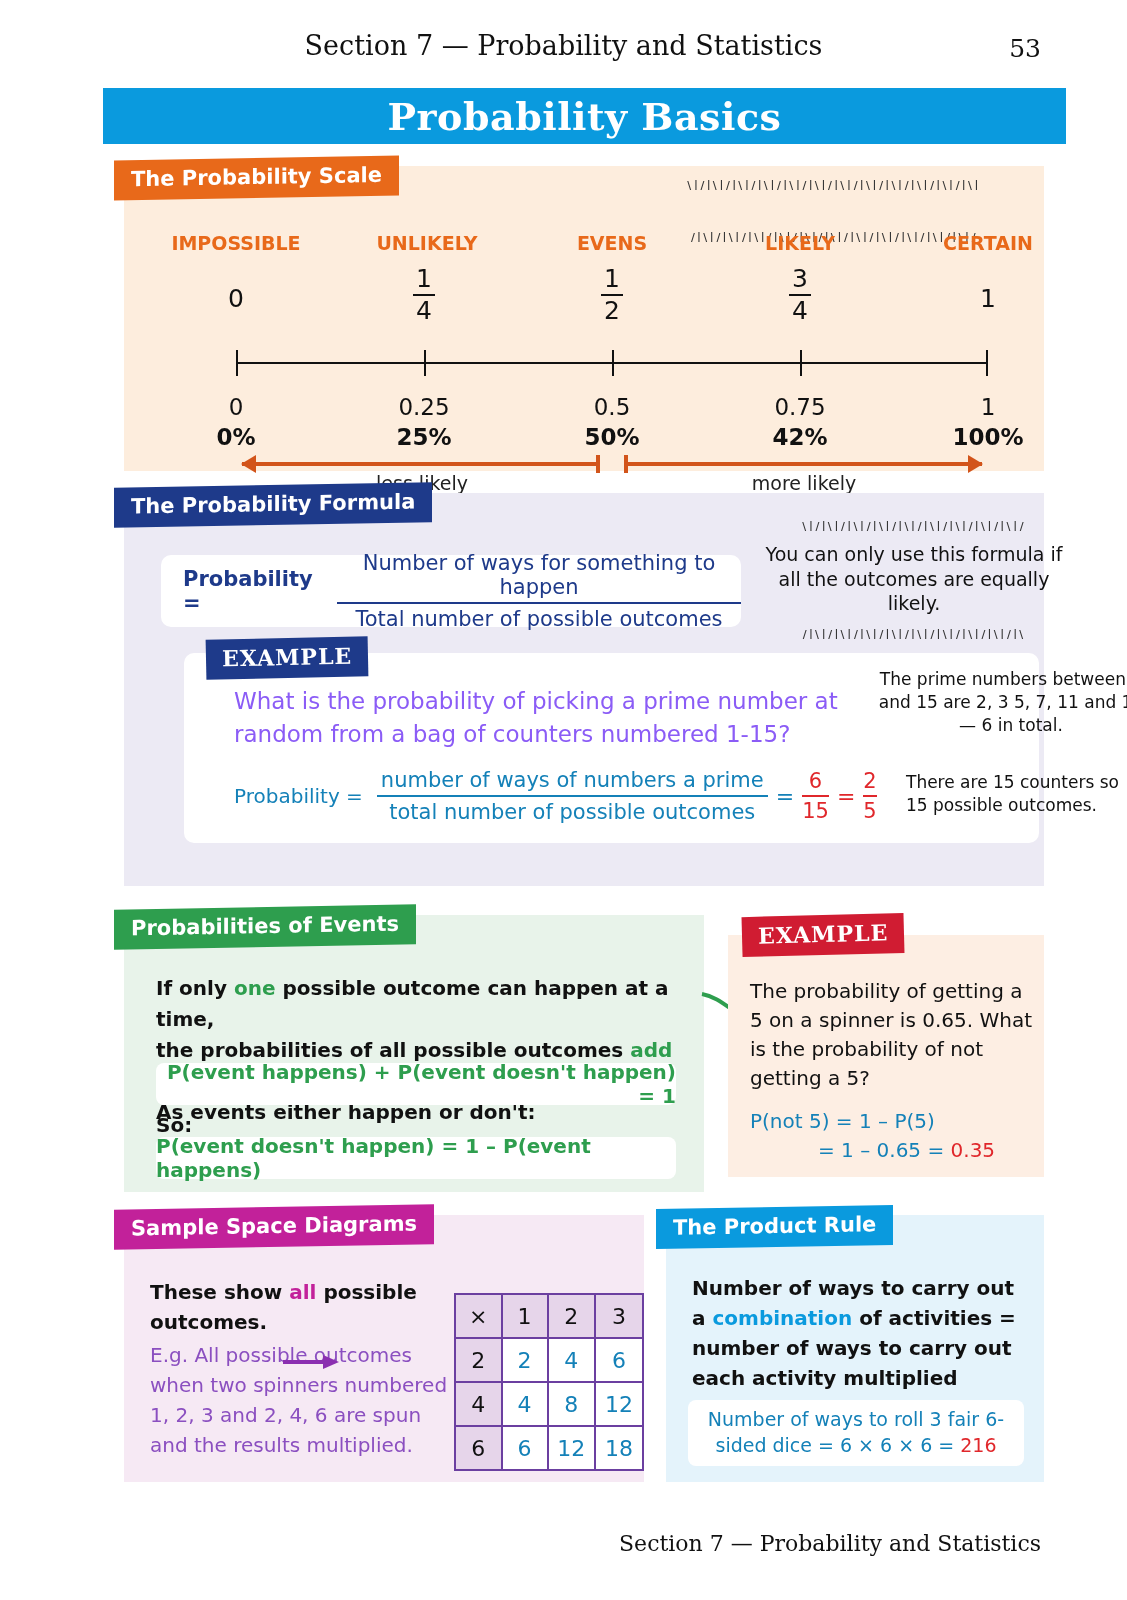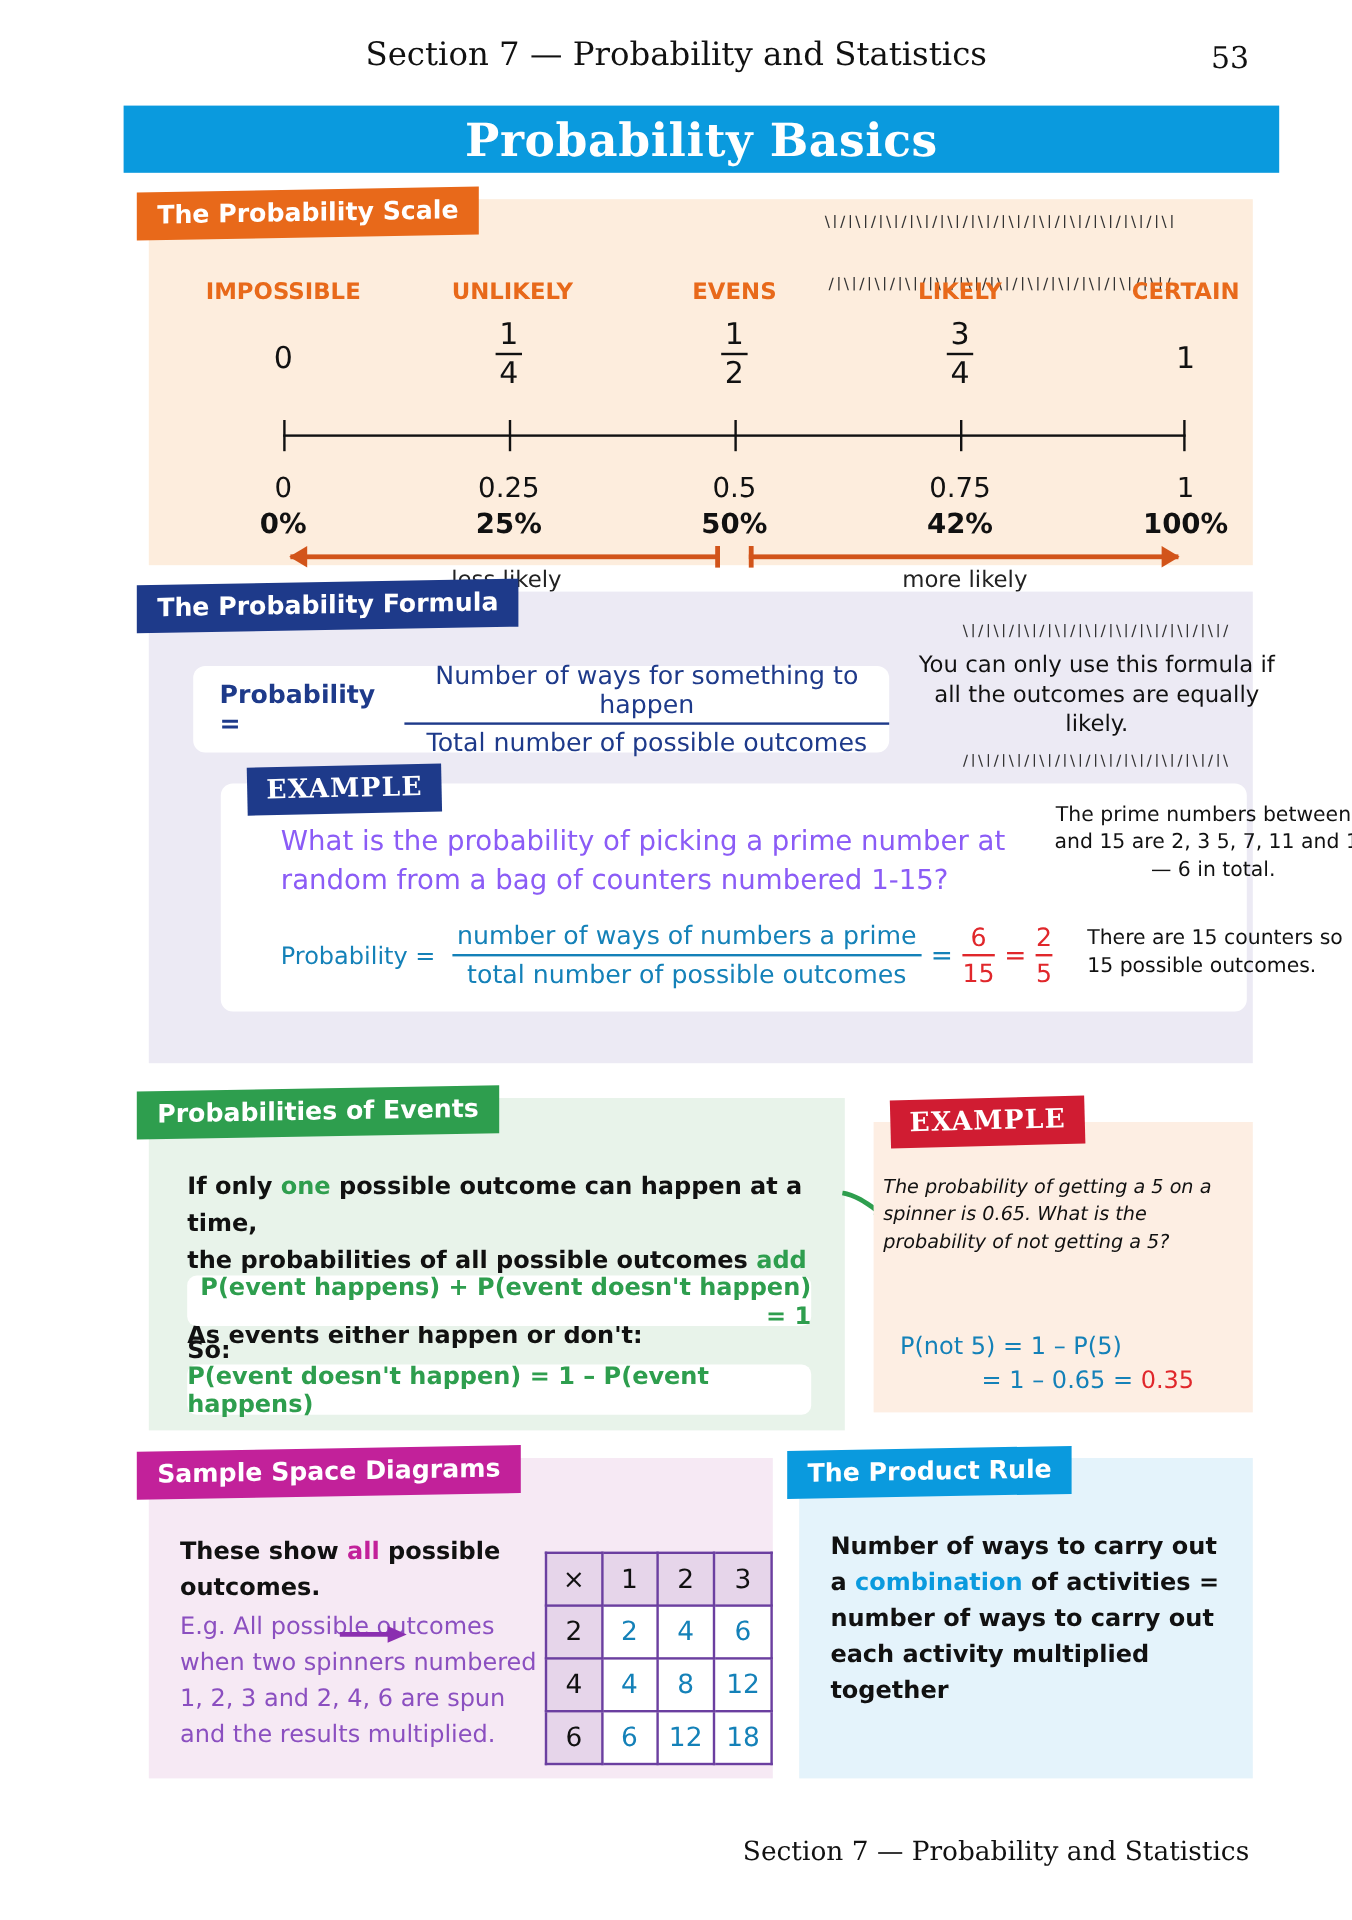--- a/index.html
+++ b/index.html
@@ -176,22 +176,22 @@
   #ev-f1{top:148px;text-align:right;}
   #ev-f2{top:222px;}
   .ev-so{position:absolute;top:198px;left:32px;font-size:20px;font-weight:bold;color:#111;}
 
   
   #ex2-panel{
     top:935px;left:728px;width:316px;height:242px;background:#fdeee3;
   }
   #ex2-tag{top:915px;left:742px;background:#d01c32;transform:rotate(-1.5deg);}
   .ex2-q{
-    position:absolute;top:42px;left:8px;width:285px;
-    font-size:16px;color:#111;line-height:1.45;font-style:italic;
+    position:absolute;top:42px;left:22px;width:285px;
+    font-size:20px;color:#111;line-height:1.45;
   }
   .ex2-a{
     position:absolute;top:172px;left:22px;width:290px;
     font-size:20px;color:#1481b8;line-height:1.45;
   }
   .ex2-a .r{color:#e0272b;}
 
   .green-arrow{position:absolute;top:992px;left:700px;width:40px;height:26px;}
 
   
@@ -440,16 +440,21 @@
   <svg class="ss-arrow" viewBox="0 0 56 20">
     <line x1="0" y1="10" x2="42" y2="10" stroke="#8b2fb0" stroke-width="4"></line>
     <polygon points="56,10 40,3 40,17" fill="#8b2fb0"></polygon>
   </svg>
 
   <div class="panel" id="product-panel">
     <div class="tag" id="product-tag">The Product Rule</div>
     <div class="pr-text">
       <span>Number of ways to carry out a </span><span class="blue">combination</span><span> of activities = number of ways to carry out each activity multiplied together</span>
     </div>
+    <div class="pr-box">
+      <div>
+        <span>Number of ways to roll 3 fair 6-sided dice = 6 × 6 × 6 = </span><span class="r">216</span>
+      </div>
+    </div>
   </div>
 
   <div class="footer">Section 7 — Probability and Statistics</div>
 </div>
 
 </body></html>

